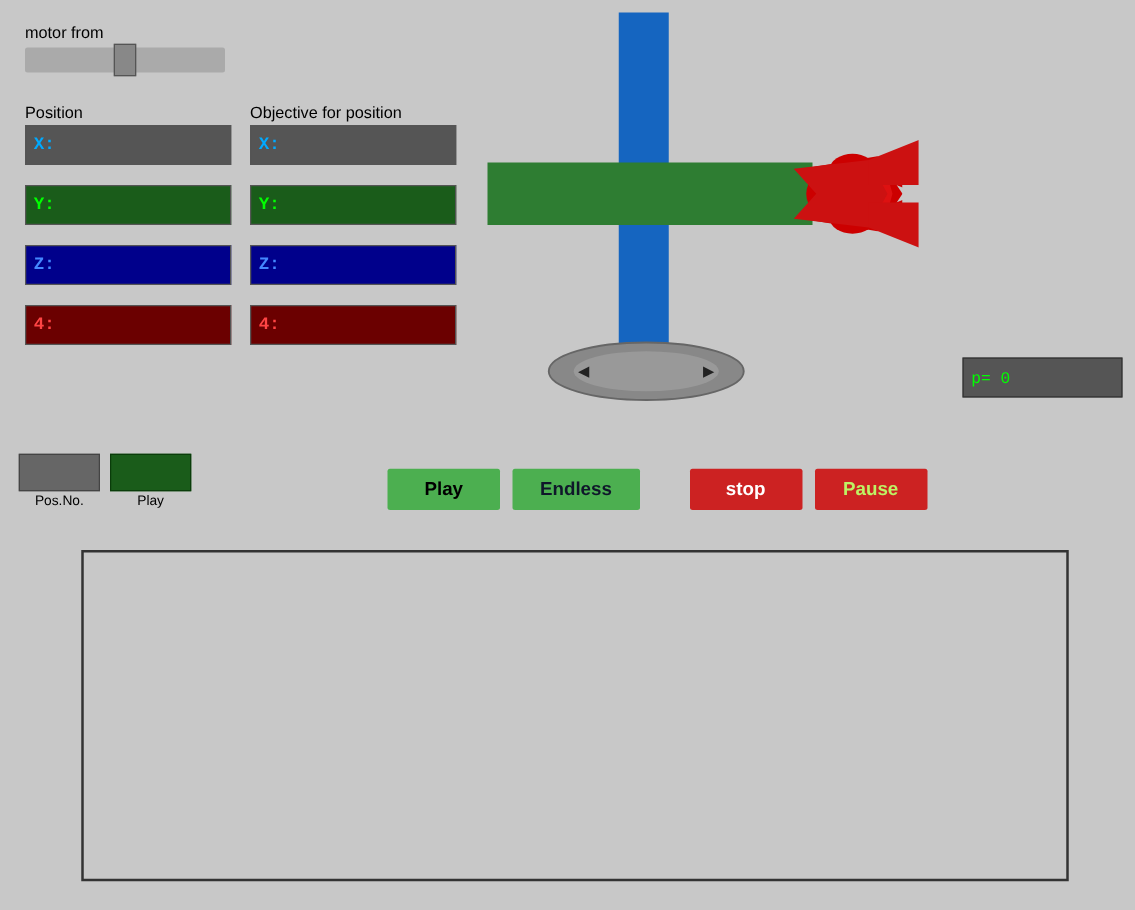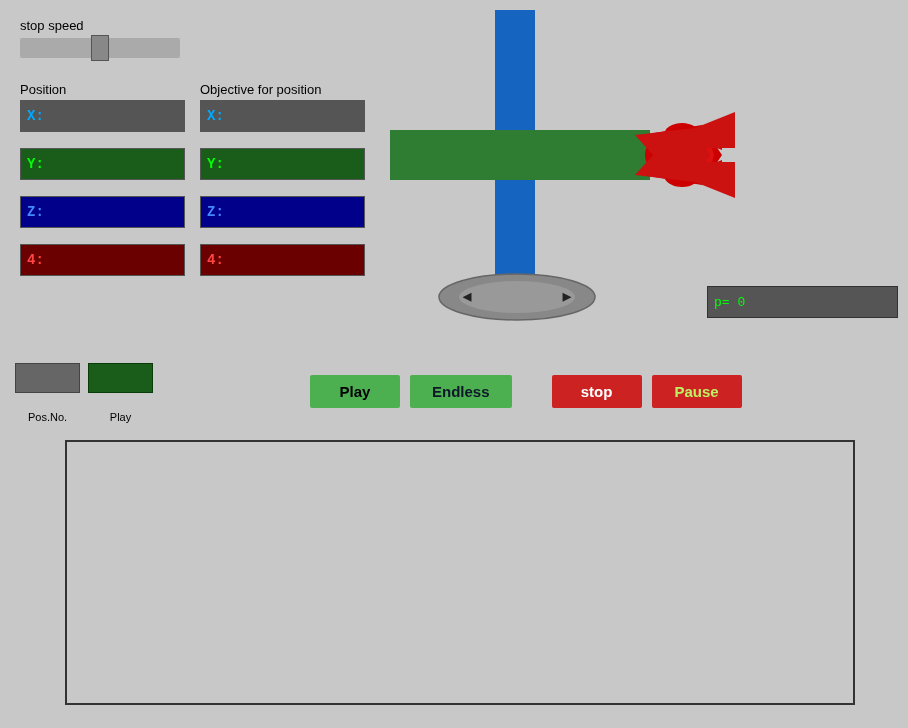--- a/index.html
+++ b/index.html
@@ -135,21 +135,21 @@
     .gripper-svg {
       width: 80px;
       height: 80px;
     }
 
     
     .p-display {
       position: absolute;
       top: 286px;
       right: 10px;
-      width: 191px;
+      width: 128px;
       height: 32px;
       background-color: #555;
       border: 1px solid #333;
       display: flex;
       align-items: center;
       padding-left: 6px;
       font-family: 'Courier New', monospace;
       font-size: 13px;
       color: #00ff00;
     }
@@ -213,40 +213,40 @@
     .small-label {
       font-size: 11px;
       color: #000;
       text-align: center;
     }
 
     .pos-col {
       display: flex;
       flex-direction: column;
       align-items: center;
-      gap: 18px;
+      gap: 2px;
     }
 
     
     .teachin-box {
       position: absolute;
       top: 440px;
       left: 65px;
       width: 790px;
       height: 265px;
       border: 2px solid #333;
       background-color: #c8c8c8;
     }
   </style>
 </head>
 <body>
 
 <div class="main-area">
 
-  <span class="motor-speed-label">stop speed</span>
+  <span class="motor-speed-label">motor from</span>
   <input type="range" class="motor-speed-slider" min="0" max="100" value="50" style="">
 
   <span class="position-label">Position</span>
 
   <span class="objective-label">Objective for position</span>
 
   <div class="pos-box pos-x">
     <span>X:</span>
   </div>
   <div class="pos-box pos-y">

